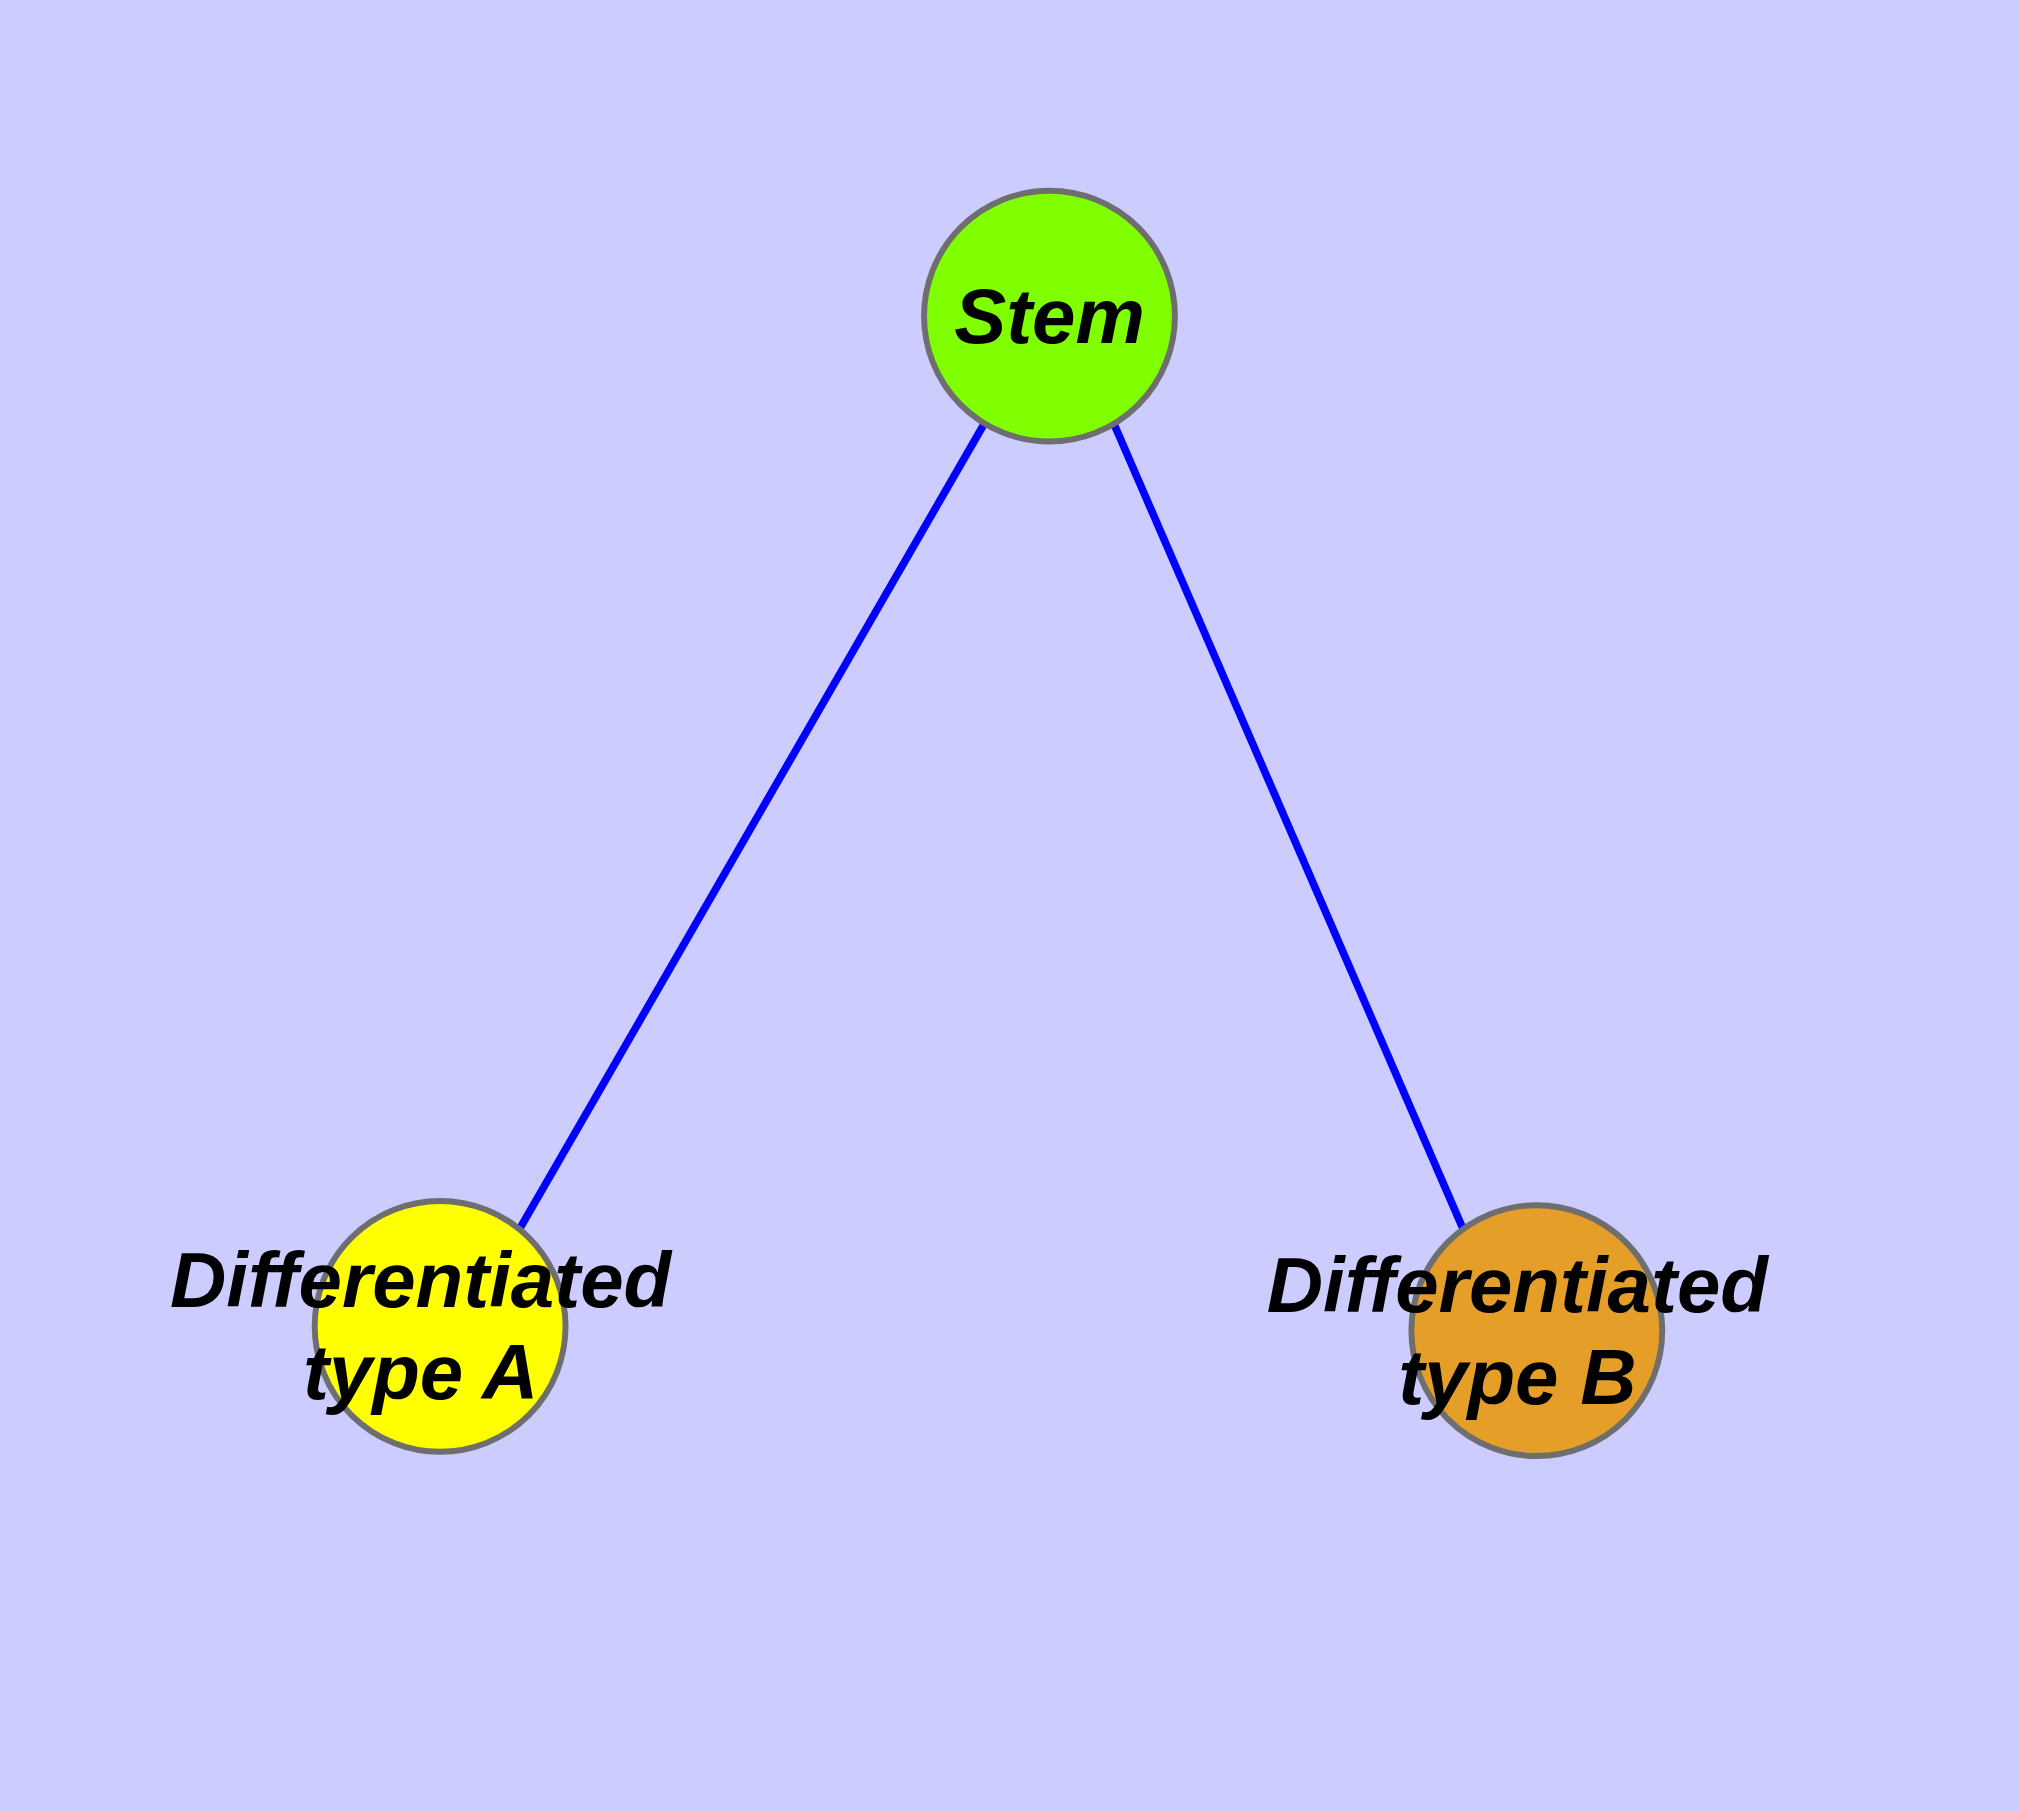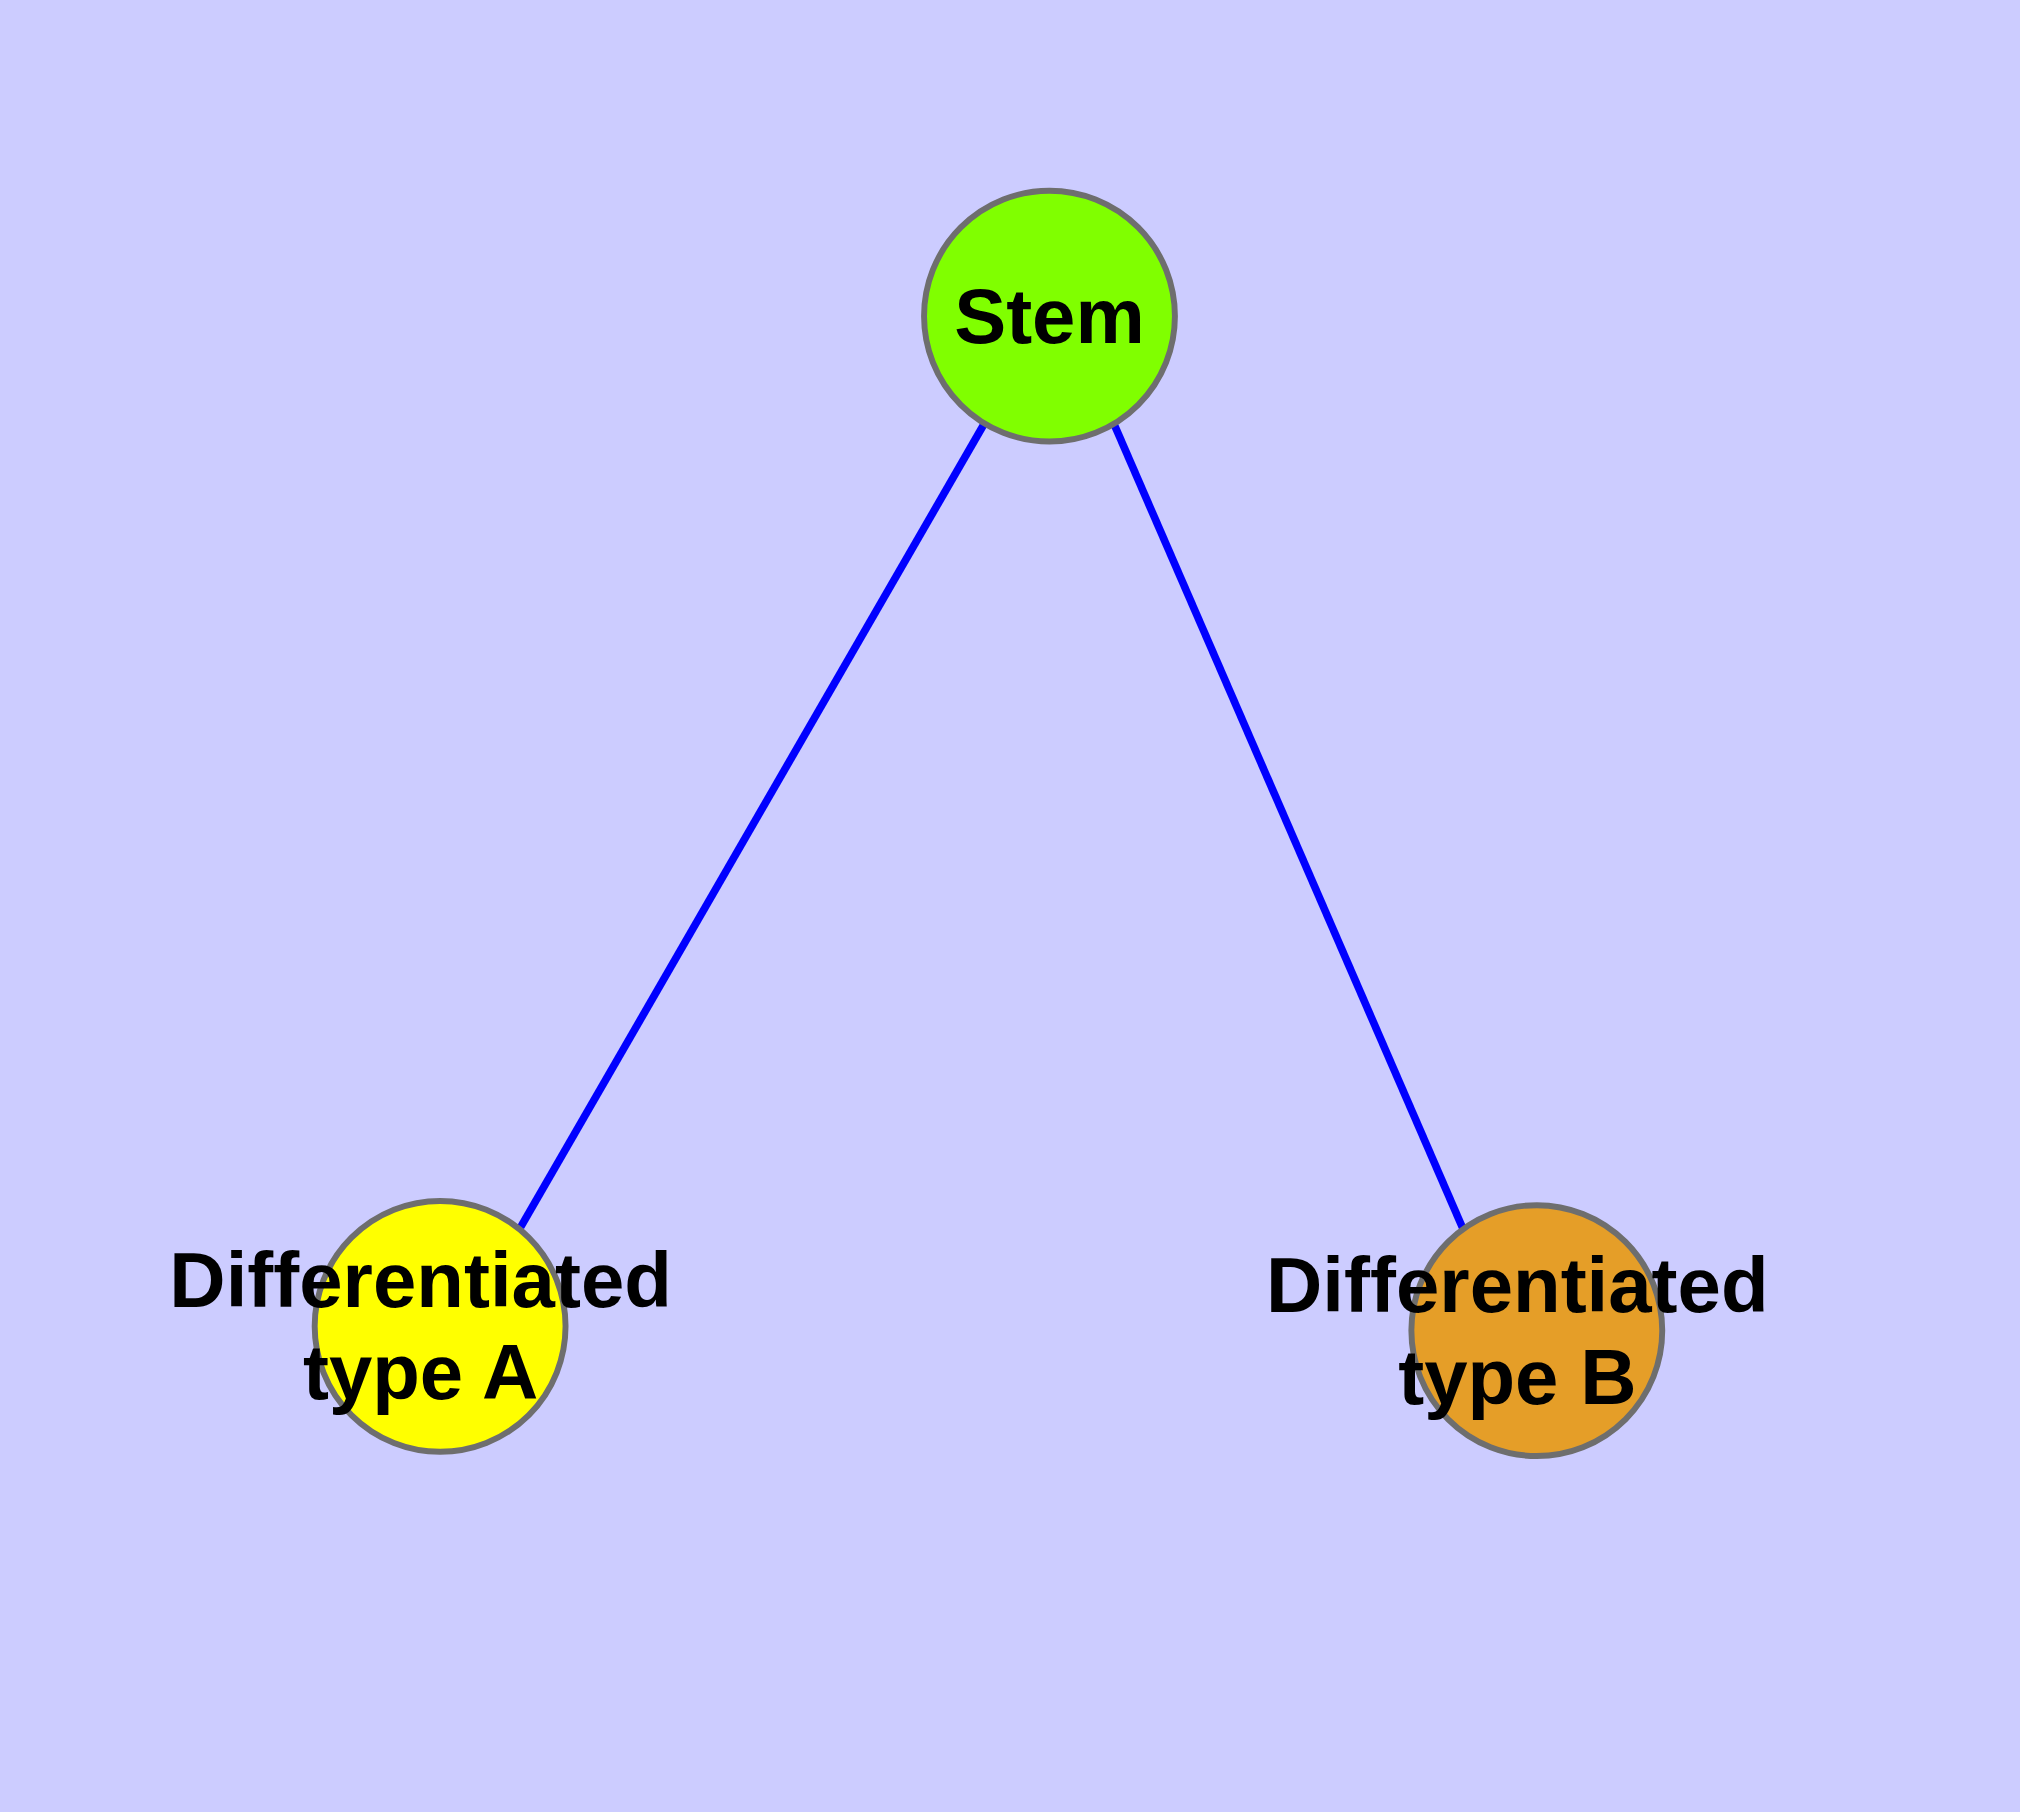--- a/index.html
+++ b/index.html
@@ -7,20 +7,21 @@
     margin: 0;
     padding: 0;
     background: #ffffff;
   }
   #canvas {
     position: relative;
     width: 2021px;
     height: 1812px;
     overflow: hidden;
     font-family: "Liberation Sans", sans-serif;
+    font-style: italic;
   }
   #graph-svg {
     position: absolute;
     top: 0;
     left: 0;
     width: 2021px;
     height: 1812px;
     display: block;
   }
 </style>

